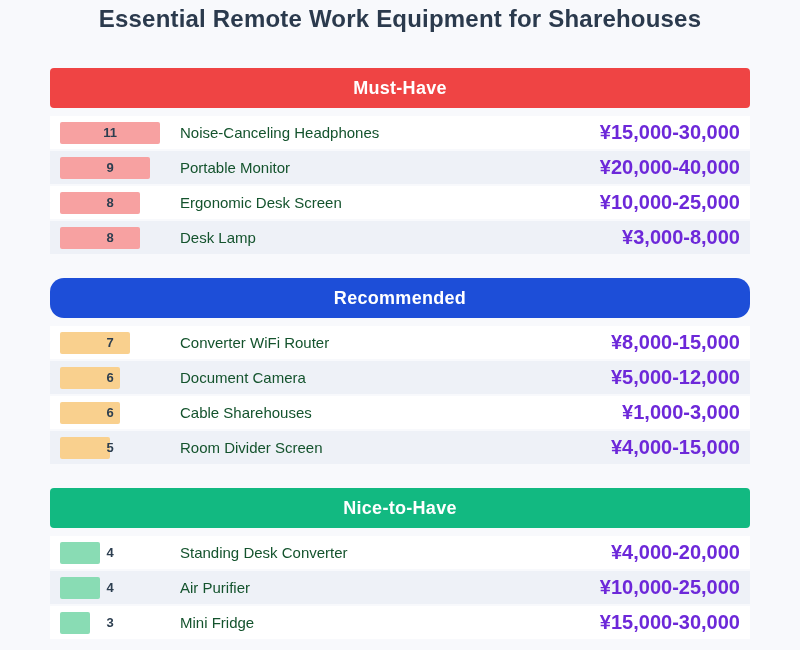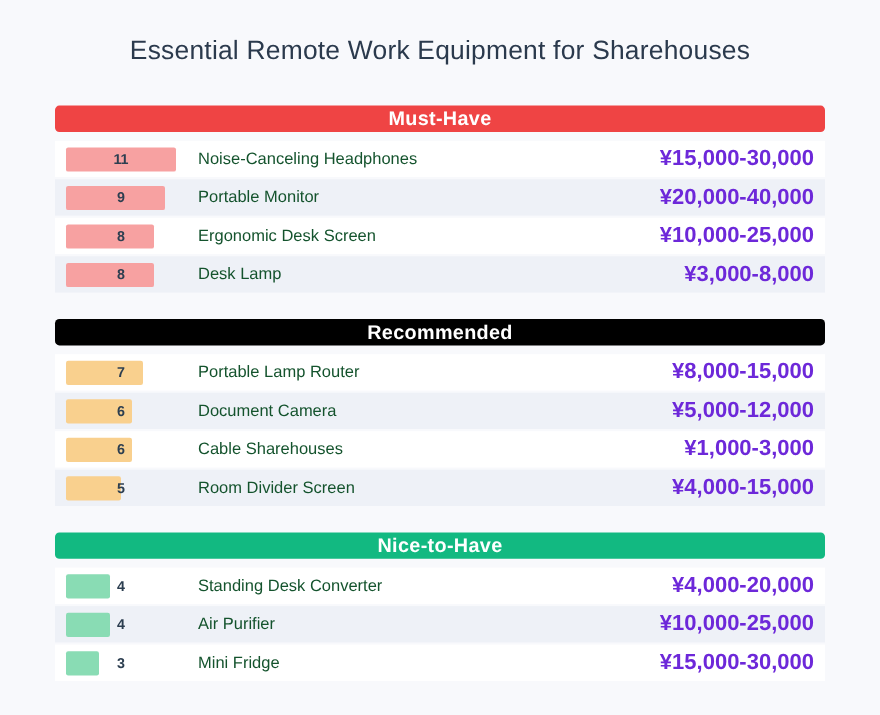--- a/index.html
+++ b/index.html
@@ -5,37 +5,37 @@
   html, body { margin: 0; padding: 0; }
   body {
     width: 800px;
     height: 650px;
     overflow: hidden;
     background: #f8f9fc;
     font-family: "Liberation Sans", sans-serif;
   }
   .page-title {
     margin: 0;
-    padding-top: 32px;
+    padding-top: 4px;
     text-align: center;
     font-size: 24px;
     line-height: 30px;
-    font-weight: 400;
+    font-weight: 700;
     color: #2b3a4d;
     letter-spacing: 0.2px;
   }
   .sections {
     margin-top: 34px;
   }
   .category {
     width: 700px;
     margin: 0 auto 24px auto;
   }
   .cat-header {
-    height: 24px;
+    height: 40px;
     border-radius: 4px;
     display: flex;
     align-items: center;
     justify-content: center;
     color: #ffffff;
     font-size: 18px;
     font-weight: 700;
     letter-spacing: 0.3px;
   }
   .rows { margin-top: 8px; }
@@ -126,30 +126,30 @@
       <div class="score-bar" style="width: 80%; background: rgb(247, 161, 161);"></div>
       <span class="score-num">8</span>
     </div>
     <span class="item-name">Desk Lamp</span>
     <span class="item-price">¥3,000-8,000</span>
   </div>
 </div>
   </section>
 
   <section class="category">
-    <header class="cat-header" style="background: #000000;">
+    <header class="cat-header" style="background: #1d4ed8; border-radius: 14px;">
       <span class="cat-title">Recommended</span>
     </header>
     <div class="rows">
   <div class="row">
     <div class="score-cell">
       <div class="score-bar" style="width: 70%; background: rgb(249, 208, 142);"></div>
       <span class="score-num">7</span>
     </div>
-    <span class="item-name">Portable Lamp Router</span>
+    <span class="item-name">Converter WiFi Router</span>
     <span class="item-price">¥8,000-15,000</span>
   </div>
 
   <div class="row">
     <div class="score-cell">
       <div class="score-bar" style="width: 60%; background: rgb(249, 208, 142);"></div>
       <span class="score-num">6</span>
     </div>
     <span class="item-name">Document Camera</span>
     <span class="item-price">¥5,000-12,000</span>

